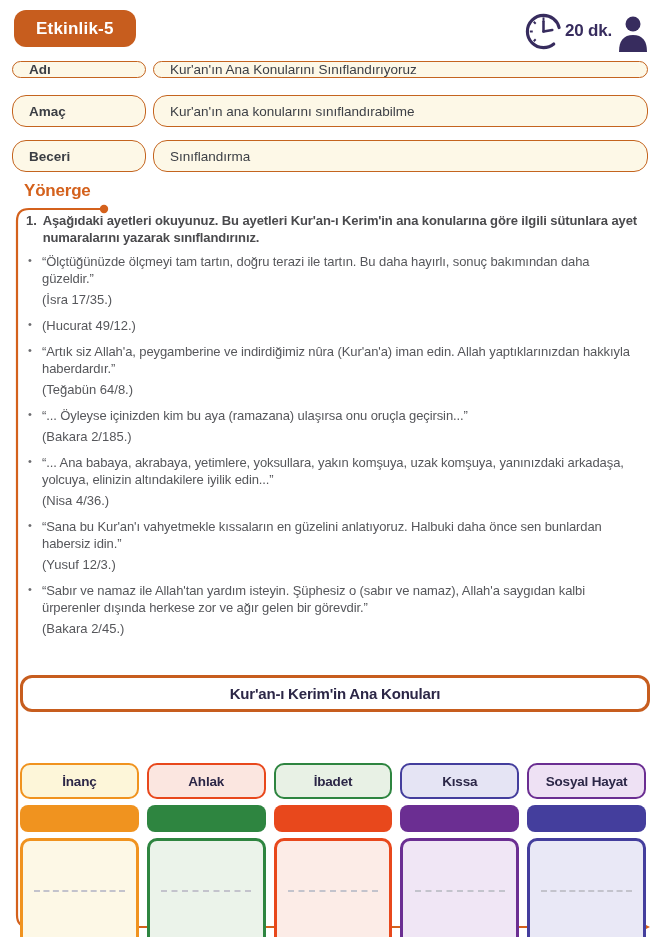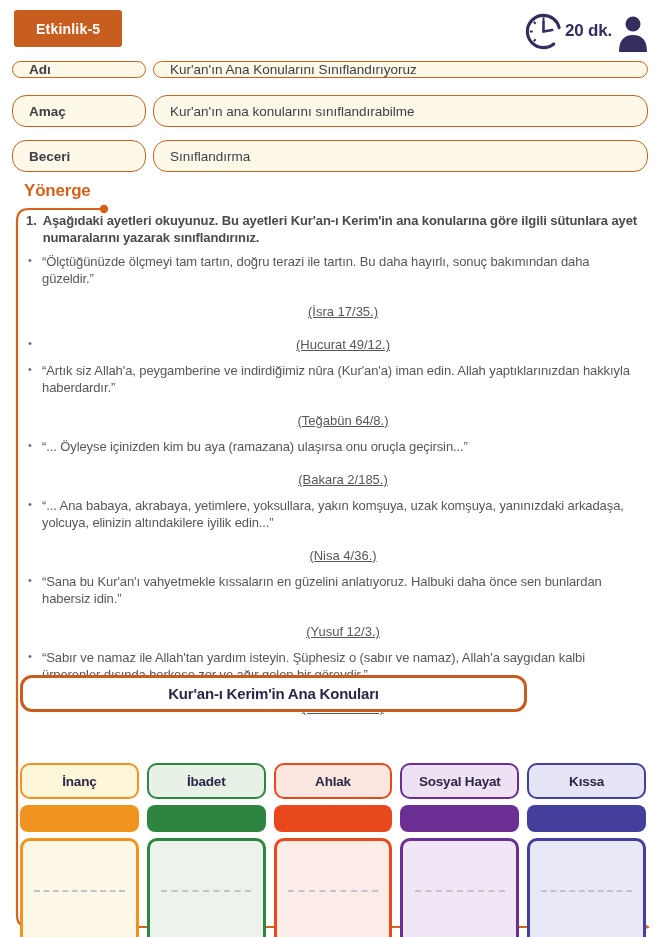--- a/index.html
+++ b/index.html
@@ -5,22 +5,22 @@
   * { margin:0; padding:0; box-sizing:border-box; }
   html,body { background:#ffffff; }
   .page {
     position:relative; width:662px; height:937px; background:#ffffff;
     font-family:"Liberation Sans", sans-serif; overflow:hidden;
     -webkit-font-smoothing:antialiased;
   }
   
   .activity-pill {
     position:absolute; left:14px; top:10px; height:37px; padding:0 22px;
-    background:#c75d1e; border-radius:3px; display:flex; align-items:center;
-    color:#ffffff; font-weight:bold; font-size:14px; letter-spacing:.2px;
+    background:#c75d1e; border-radius:12px; display:flex; align-items:center;
+    color:#ffffff; font-weight:bold; font-size:17px; letter-spacing:.2px;
   }
   .duration {
     position:absolute; right:12px; top:11px; display:flex; align-items:center; gap:1px;
     color:#372c5e;
   }
   .duration .clock { width:41px; height:41px; margin-bottom:2px; }
   .duration .dur-text { font-weight:bold; font-size:17px; line-height:1; padding-bottom:5px; letter-spacing:-.2px; }
   .duration .person { width:36px; height:38px; margin-left:1px; }
   
   .meta-row { position:absolute; left:12px; right:14px; height:32px; display:flex; gap:7px; }
@@ -36,24 +36,24 @@
     position:absolute; left:24px; top:181px; color:#d4611c; font-weight:bold;
     font-size:17px; letter-spacing:-.2px;
   }
   .bracket-svg { position:absolute; left:13px; top:204px; width:642px; height:733px; }
   .directive-body { position:absolute; left:26px; top:212px; width:618px; }
   .instruction { display:flex; gap:6px; font-weight:bold; color:#4a4a4d; font-size:13px; line-height:17px; margin-bottom:7px; letter-spacing:-.1px; }
   .instruction .num { flex:none; }
   .verse { padding-left:16px; position:relative; margin-bottom:9px; }
   .verse .bullet { position:absolute; left:2px; top:1px; color:#6b6b6e; font-size:11px; }
   .verse .quote { color:#56575b; font-size:13px; line-height:17px; letter-spacing:-.1px; }
-  .verse .ref { text-align:center; color:#56575b; font-size:13px; line-height:17px; margin-top:16px; padding-right:0;text-decoration:underline; }
+  .verse .ref { text-align:left; color:#56575b; font-size:13px; line-height:17px; margin-top:4px; padding-right:0; }
   
   .table-title {
-    position:absolute; left:20px; top:675px; width:507px; height:37px;
+    position:absolute; left:20px; top:675px; width:630px; height:37px;
     border:3px solid #c75d1e; border-radius:12px; background:#ffffff;
     display:flex; align-items:center; justify-content:center;
     font-weight:bold; font-size:15px; color:#2c2747; letter-spacing:-.2px;
   }
   .table-grid {
     position:absolute; left:20px; top:763px; width:626px;
     display:grid; grid-template-columns:repeat(5,1fr); column-gap:8px;
     grid-template-rows:36px 27px 113px; row-gap:6px;
   }
   .col-header {
@@ -165,36 +165,36 @@
   </div>
 
   <div class="table-title">Kur'an-ı Kerim'in Ana Konuları</div>
 
   <div class="table-grid">
 
     <div class="col-header" style="--c: #f0931f; --hbg: #fdf6d9; --bbg: #fdf8e6;">
       <span>İnanç</span>
     </div>
 
+    <div class="col-header" style="--c: #e8481c; --hbg: #fbe6e0; --bbg: #fcece7;">
+      <span>Ahlak</span>
+    </div>
+
     <div class="col-header" style="--c: #2e8540; --hbg: #e8f1e5; --bbg: #ebf3ea;">
       <span>İbadet</span>
     </div>
 
-    <div class="col-header" style="--c: #e8481c; --hbg: #fbe6e0; --bbg: #fcece7;">
-      <span>Ahlak</span>
+    <div class="col-header" style="--c: #443e9d; --hbg: #e5e4f4; --bbg: #e9e8f6;">
+      <span>Kıssa</span>
     </div>
 
     <div class="col-header" style="--c: #6b2e92; --hbg: #eee1f4; --bbg: #f0e6f5;">
       <span>Sosyal Hayat</span>
     </div>
 
-    <div class="col-header" style="--c: #443e9d; --hbg: #e5e4f4; --bbg: #e9e8f6;">
-      <span>Kıssa</span>
-    </div>
-
     <div class="col-bar" style="--c: #f0931f; --hbg: #fdf6d9; --bbg: #fdf8e6;"></div>
 
     <div class="col-bar" style="--c: #2e8540; --hbg: #e8f1e5; --bbg: #ebf3ea;"></div>
 
     <div class="col-bar" style="--c: #e8481c; --hbg: #fbe6e0; --bbg: #fcece7;"></div>
 
     <div class="col-bar" style="--c: #6b2e92; --hbg: #eee1f4; --bbg: #f0e6f5;"></div>
 
     <div class="col-bar" style="--c: #443e9d; --hbg: #e5e4f4; --bbg: #e9e8f6;"></div>
 

